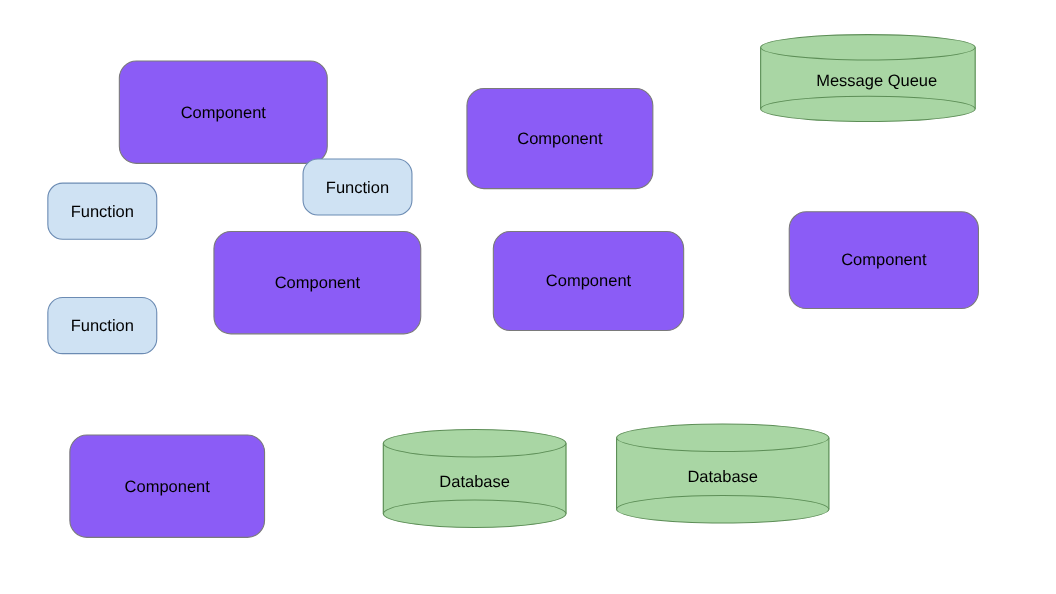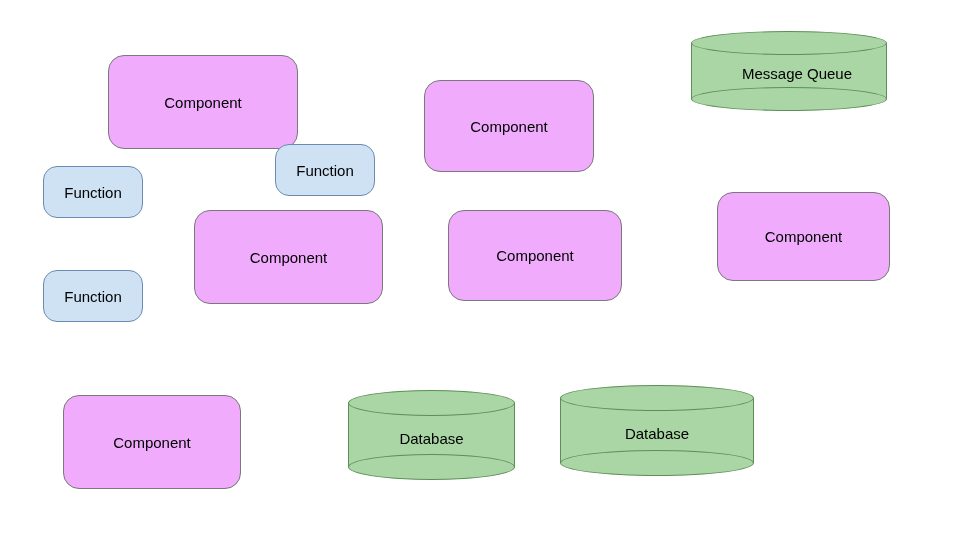--- a/index.html
+++ b/index.html
@@ -14,21 +14,21 @@
       color: #000;
     }
     .node {
       position: absolute;
       display: flex;
       align-items: center;
       justify-content: center;
       text-align: center;
     }
     .component {
-      background: #f0abfc;
+      background: #8b5cf6;
       border: 1px solid #7a7a7a;
       border-radius: 16px;
     }
     .func {
       background: #cfe2f3;
       border: 1px solid #6b8bb3;
       border-radius: 14px;
     }
     .cylinder {
       position: absolute;

